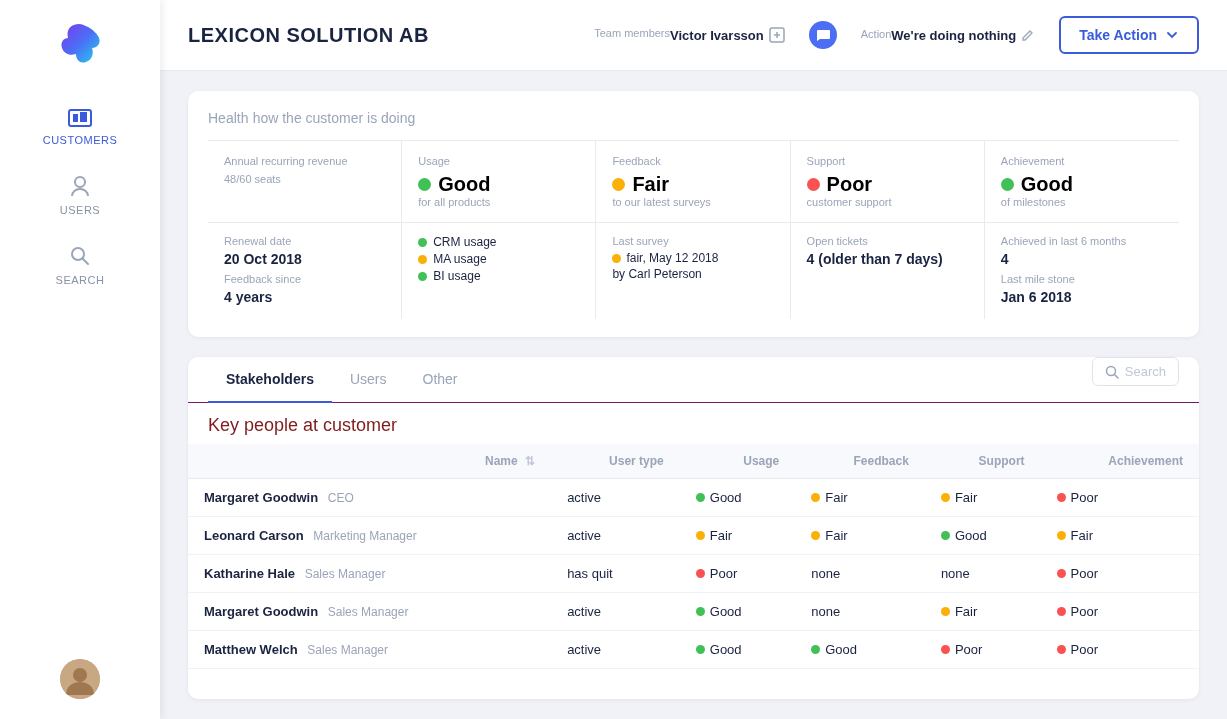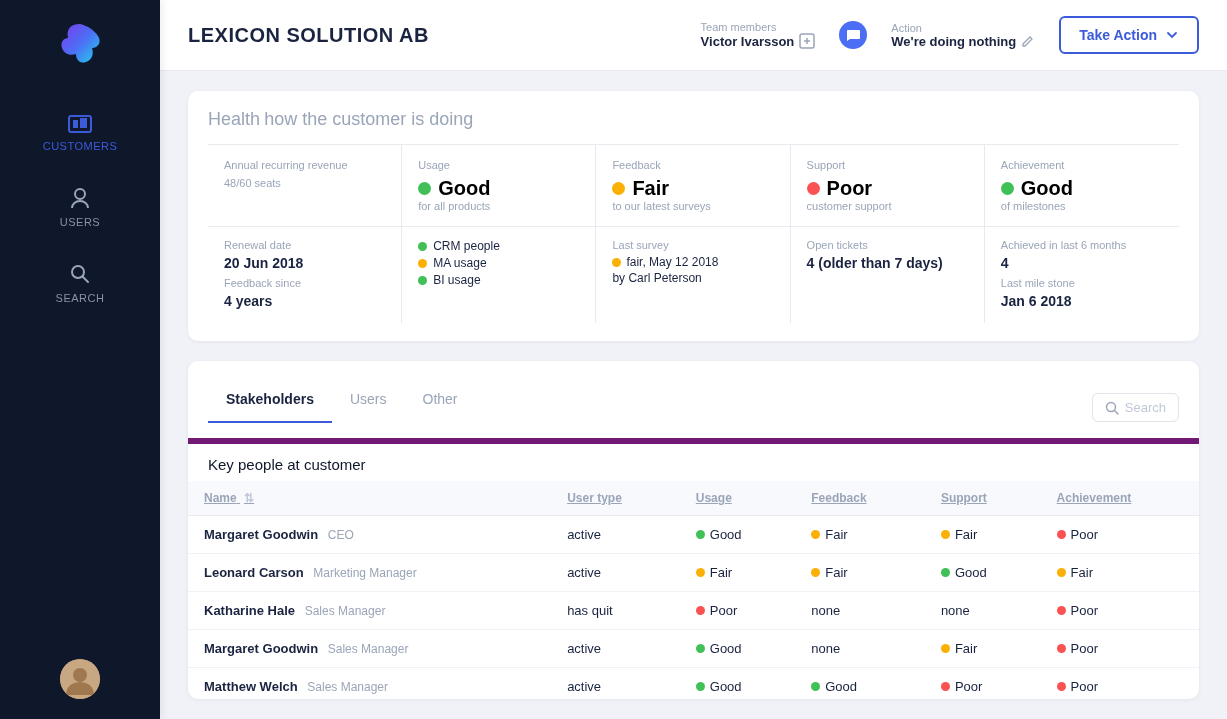--- a/index.html
+++ b/index.html
@@ -1,28 +1,28 @@
 <!DOCTYPE html>
 <html><head>
   <meta charset="utf-8">
   <style>
     * { box-sizing: border-box; margin: 0; padding: 0; }
     body { font-family: -apple-system, BlinkMacSystemFont, 'Segoe UI', sans-serif; background: #e8eaf0; display: flex; height: 719px; width: 1227px; overflow: hidden; }
 
     
     .sidebar {
       width: 160px;
-      background: #0f172a;
+      background: #ffffff;
       display: flex;
       flex-direction: column;
       align-items: center;
       padding: 20px 0;
       box-shadow: 2px 0 8px rgba(0,0,0,0.08);
       z-index: 10;
-      gap: 8px;
+      gap: 2px;
     }
     .sidebar-logo {
       width: 48px;
       height: 48px;
       margin-bottom: 20px;
     }
     .sidebar-item {
       display: flex;
       flex-direction: column;
       align-items: center;
@@ -77,21 +77,21 @@
       flex: 1;
       letter-spacing: 0.5px;
     }
     .header-meta {
       display: flex;
       align-items: center;
       gap: 24px;
     }
     .header-meta-item {
       display: flex;
-      flex-direction: column;
+      flex-direction: row;
       align-items: flex-start;
       font-size: 12px;
     }
     .header-meta-label {
       color: #9aa5b8;
       font-size: 11px;
     }
     .header-meta-value {
       color: #1a2340;
       font-weight: 600;
@@ -144,21 +144,21 @@
     }
     .health-title {
       font-size: 15px;
       font-weight: 600;
       color: #1a2340;
       margin-bottom: 14px;
     }
     .health-title span {
       font-weight: 400;
       color: #9aa5b8;
-      font-size: 18px;
+      font-size: 14px;
     }
     .health-cards {
       display: grid;
       grid-template-columns: repeat(5, 1fr);
       gap: 0;
       border-top: 1px solid #e8eaf0;
     }
     .health-card {
       padding: 14px 16px;
       border-right: 1px solid #e8eaf0;
@@ -244,23 +244,23 @@
       background: #fff;
       border-radius: 10px;
       box-shadow: 0 1px 4px rgba(0,0,0,0.06);
       flex: 1;
       display: flex;
       flex-direction: column;
       overflow: hidden;
     }
     .tabs-row {
       display: flex;
-      align-items: flex-end;
-      padding: 16px 20px;
-      border-bottom: 6px solid #701a75;
+      align-items: flex-start;
+      padding: 0 20px;
+      border-bottom: 1px solid #701a75;
       gap: 0;
     }
     .tab {
       padding: 14px 18px;
       font-size: 14px;
       color: #9aa5b8;
       cursor: pointer;
       font-weight: 500;
       border-bottom: 2px solid transparent;
       margin-bottom: -1px;
@@ -276,43 +276,42 @@
       align-items: center;
       gap: 6px;
       border: 1px solid #e0e3e9;
       border-radius: 6px;
       padding: 6px 12px;
       color: #9aa5b8;
       font-size: 13px;
     }
     .section-title {
       padding: 12px 20px 8px;
-      font-size: 15px;
-      color: #0f172a;
+      font-size: 18px;
+      color: #7f1d1d;
     }
     .table-wrap {
       overflow-y: auto;
       flex: 1;
     }
     table {
       width: 100%;
       border-collapse: collapse;
       font-size: 13px;
     }
     thead tr {
       background: #f8f9fc;
       border-bottom: 1px solid #e8eaf0;
     }
     thead th {
       padding: 10px 16px;
-      text-align: left;
+      text-align: right;
       font-size: 12px;
       font-weight: 600;
       color: #9aa5b8;
-      text-decoration: underline;
     }
     tbody tr {
       border-bottom: 1px solid #f0f2f7;
     }
     tbody td {
       padding: 11px 16px;
       color: #1a2340;
       font-size: 13px;
     }
     .td-name { font-weight: 600; }
@@ -467,29 +466,29 @@
             <span>Good</span>
           </div>
           <div class="health-card-sub">of milestones</div>
         </div>
       </div>
 
       <div class="health-details">
 
         <div class="health-detail">
           <div class="health-detail-label">Renewal date</div>
-          <div class="health-detail-value">20 Jun 2018</div>
+          <div class="health-detail-value">20 Oct 2018</div>
           <div class="health-detail-label" style="margin-top:6px;">Feedback since</div>
           <div class="health-detail-value">4 years</div>
         </div>
 
         <div class="health-detail">
           <div class="usage-item">
             <div class="dot dot-green" style="width:9px;height:9px;"></div>
-            <span>CRM people</span>
+            <span>CRM usage</span>
           </div>
           <div class="usage-item">
             <div class="dot dot-yellow" style="width:9px;height:9px;"></div>
             <span>MA usage</span>
           </div>
           <div class="usage-item">
             <div class="dot dot-green" style="width:9px;height:9px;"></div>
             <span>BI usage</span>
           </div>
         </div>

